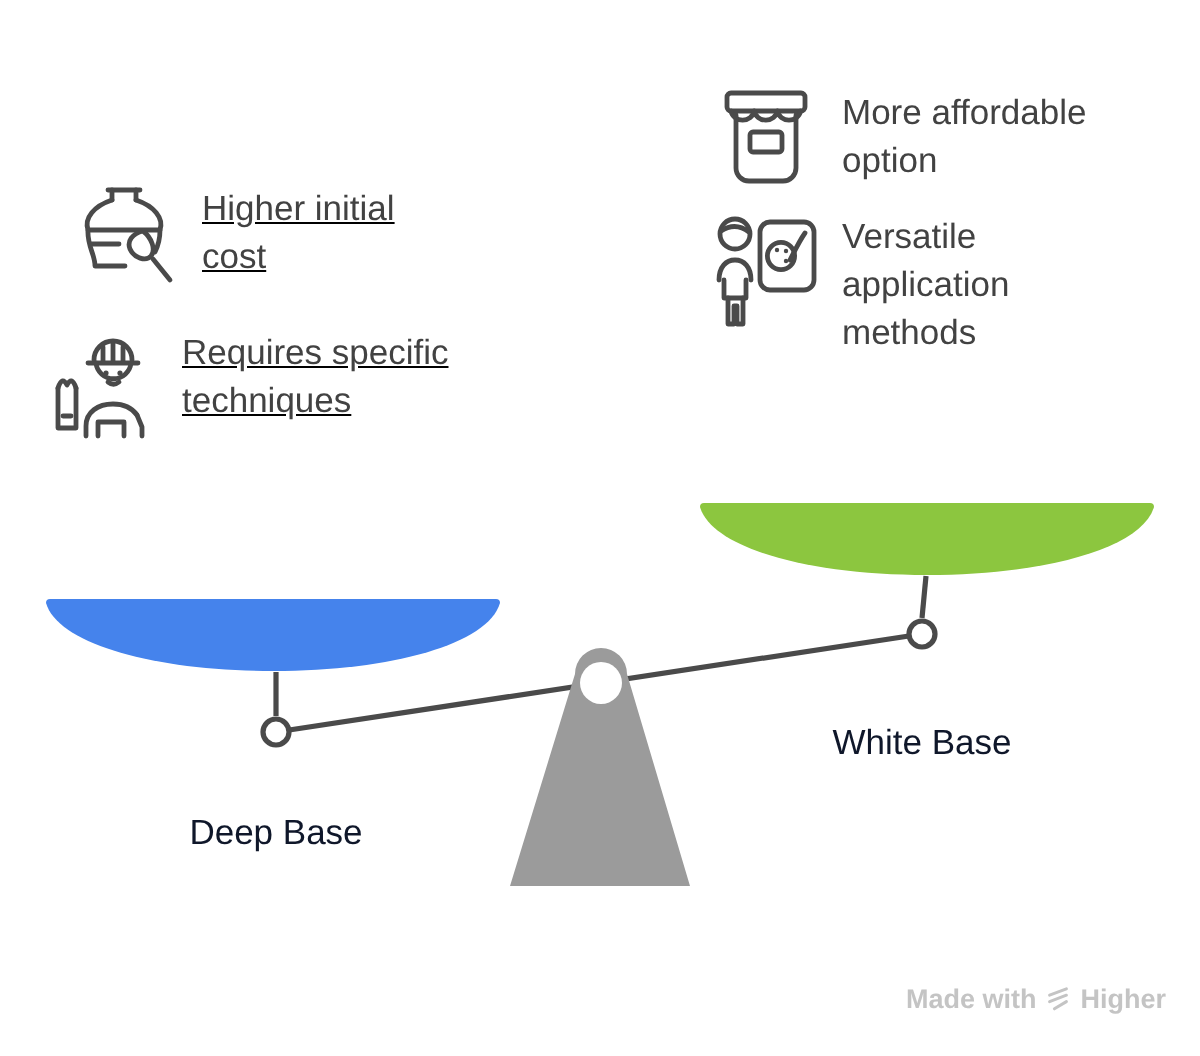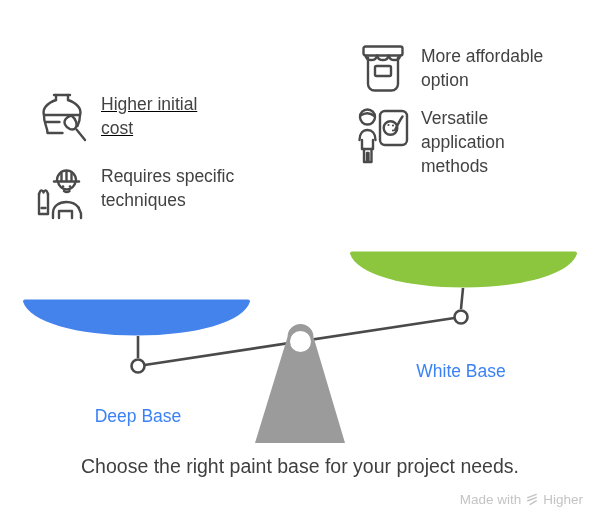--- a/index.html
+++ b/index.html
@@ -10,24 +10,24 @@
   .scale-layer{position:absolute;left:0;top:0;}
   .strut{stroke:#4a4a4a;stroke-width:2.6;fill:none;}
   .pivot{fill:#ffffff;stroke:#4a4a4a;stroke-width:2.6;}
   .item{position:absolute;display:flex;align-items:flex-start;gap:11px;}
   .icon-box{flex:none;display:flex;align-items:center;justify-content:center;}
   .icon-box.l{width:56px;}
   .icon-box.r{width:54px;}
   .icon-box svg{display:block;}
   .ico{fill:none;stroke:#4a4a4a;stroke-width:2.4;stroke-linecap:round;stroke-linejoin:round;}
   .label{white-space:pre-line;line-height:24px;font-size:17.5px;color:#424242;}
-  .pan-label{position:absolute;width:170px;text-align:center;font-size:17.5px;color:#3b82f6;}
+  .pan-label{position:absolute;width:170px;text-align:center;font-size:17.5px;color:#0f172a;}
   .caption{position:absolute;left:0;right:0;top:455px;text-align:center;font-size:19.5px;color:#3f3f3f;}
   .footer{position:absolute;right:17px;top:492px;display:flex;align-items:center;gap:5px;
-          color:#c4c4c4;font-size:13.5px;font-weight:400;}
+          color:#c4c4c4;font-size:13.5px;font-weight:700;}
 </style>
 </head>
 <body>
 
 <div class="stage">
 
   <svg class="scale-layer" width="600" height="528" viewBox="0 0 600 528">
     <line class="strut" x1="138" y1="336" x2="138" y2="358"></line>
     <line class="strut" x1="463" y1="288" x2="461" y2="309"></line>
     <line class="strut" x1="138" y1="366" x2="461" y2="317"></line>
@@ -51,21 +51,21 @@
         <path d="M10.5 30h14"></path>
         <path d="M36.5 23.5c4.5 3.5 6.5 9.5 4 12.5s-8.5 1-10.5-3.5c-1.6-3.8 1-7.6 6.5-9z"></path>
         <path d="M41.5 37.5l8.5 10.5"></path>
       </g>
         </svg>
     </span>
     <span class="label">Higher initial
 cost</span>
   </div>
 
-  <div class="item" style="left:34px;top:164px;height:58px;">
+  <div class="item" style="left:24px;top:164px;height:58px;text-decoration:underline;">
     <span class="icon-box l">
       <svg width="56" height="56" viewBox="0 0 56 56">
           <g class="ico">
         <path d="M5 30c1.5-4.5 3-4.5 4.5-1.5 1.5-3 3-3 4.5 1.5"></path>
         <path d="M5 30v20h9V30"></path>
             <path d="M7.5 44h4"></path>
         <path d="M23 16a9.5 9.5 0 0 1 19 0"></path>
             <path d="M20 17.5h25"></path>
         <path d="M27.5 9.5v7M32.5 8v8.5M37.5 9.5v7"></path>
         <path d="M24 17.5a8.8 8.8 0 0 0 17.5 0"></path>
@@ -118,21 +118,20 @@
     </span>
     <span class="label">Versatile
 application
 methods</span>
   </div>
 
 
   <div class="pan-label" style="left:53px;top:406px;">Deep Base</div>
   <div class="pan-label" style="left:376px;top:361px;">White Base</div>
 
-  <div class="caption">Choose the right paint base for your project needs.</div>
 
   <div class="footer">
     <span>Made with</span>
     <span>
       <svg width="12" height="13" viewBox="0 0 12 13" style="display:block">
         <g stroke="currentColor" stroke-width="1.5" stroke-linecap="round" fill="none">
           <path d="M1.8 4.6L10.2 1.4M1.8 7.8L10.2 4.6M4.2 11.4L10.2 7.8"></path>
         </g>
       </svg>
     </span>

